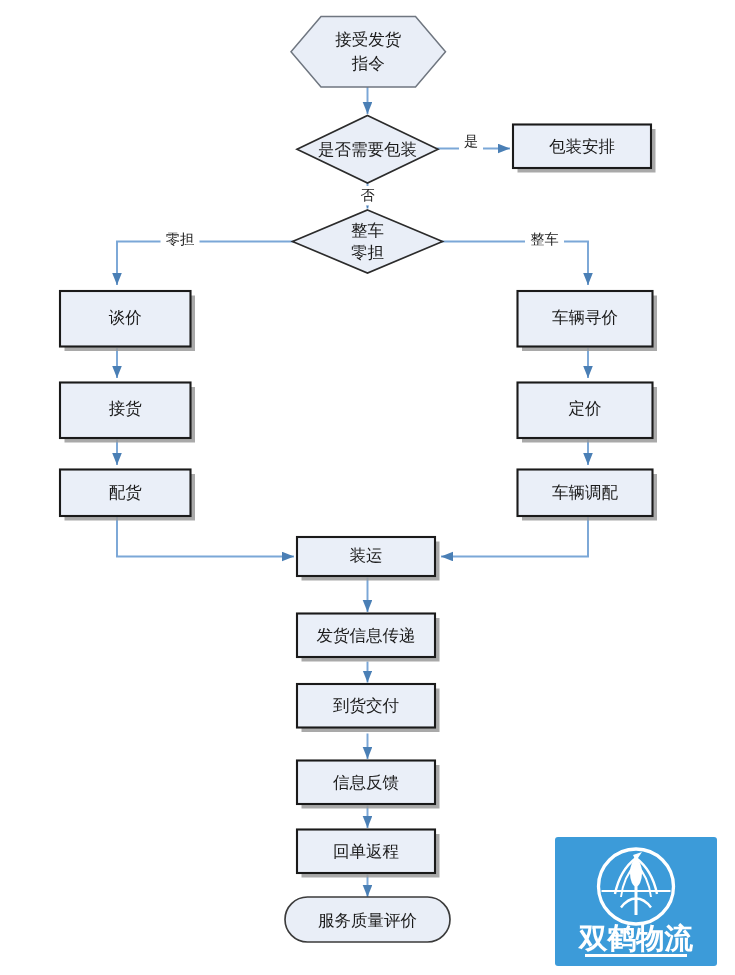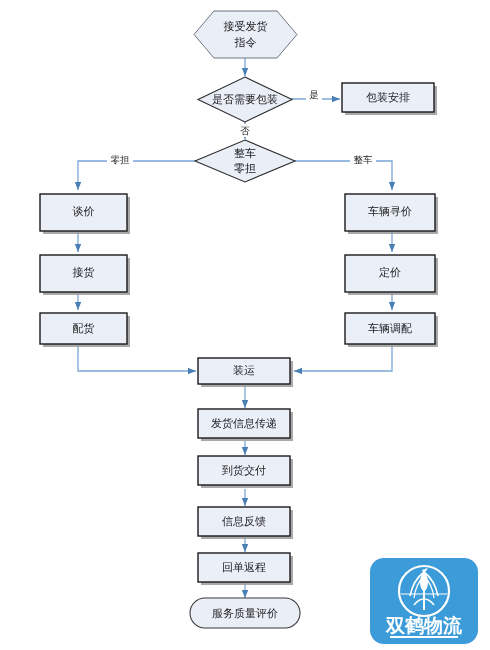--- a/index.html
+++ b/index.html
@@ -40,21 +40,21 @@
   .term{stroke:#3b3b3b;stroke-width:1.1;}
   .conn{
     stroke:#7ba7d7;
     stroke-width:1.3;
     fill:none;
   }
   #logo{
     position:absolute;
     left:370px;top:558px;
     width:108px;height:86px;
-    border-radius:14px;
+    border-radius:2px;
     background:#3c9bd9;
     overflow:hidden;
   }
   #logo svg{display:block;}
   .logo-text{
     fill:#ffffff;
     font-size:19px;
     font-weight:bold;
     text-anchor:middle;
     font-family:"DejaVu Sans","Liberation Sans",sans-serif;

